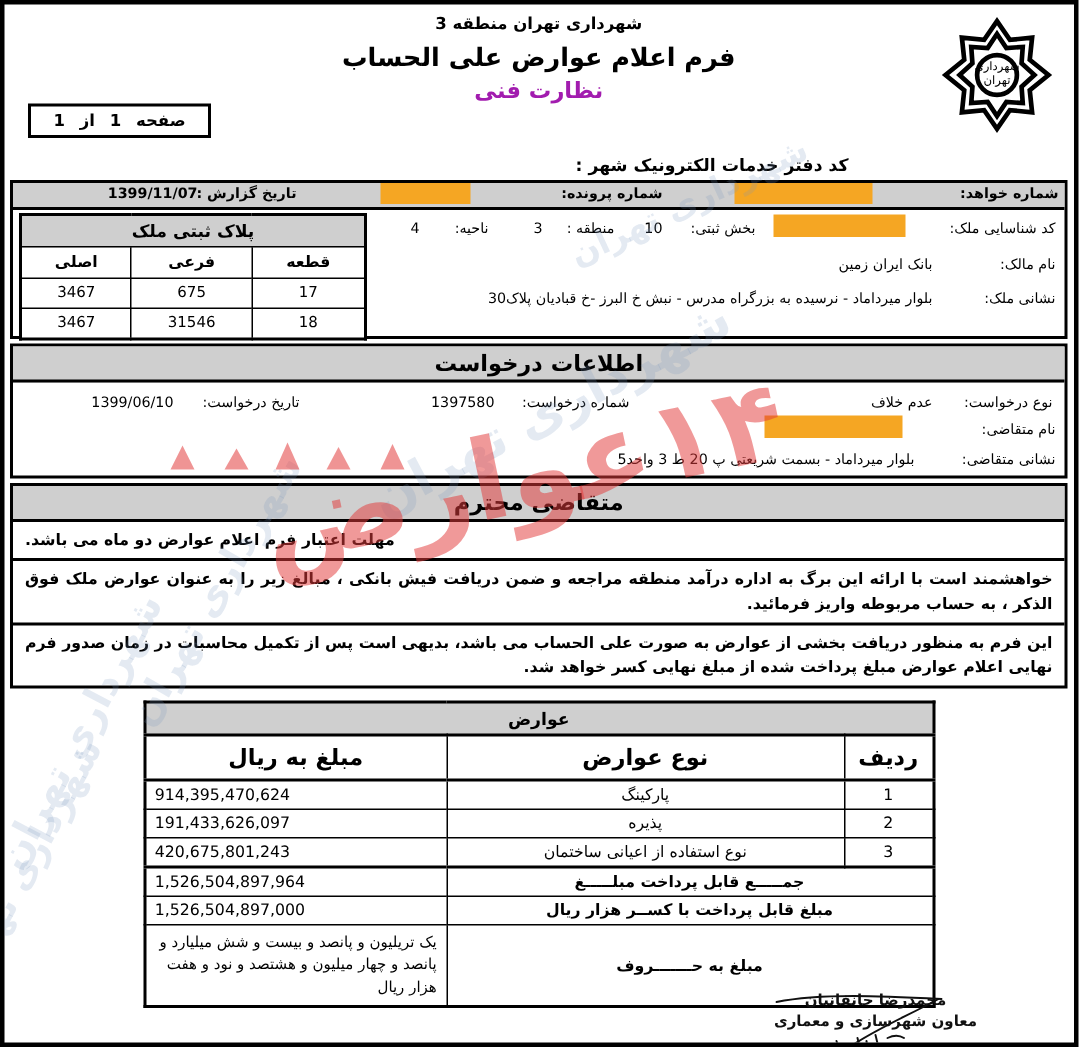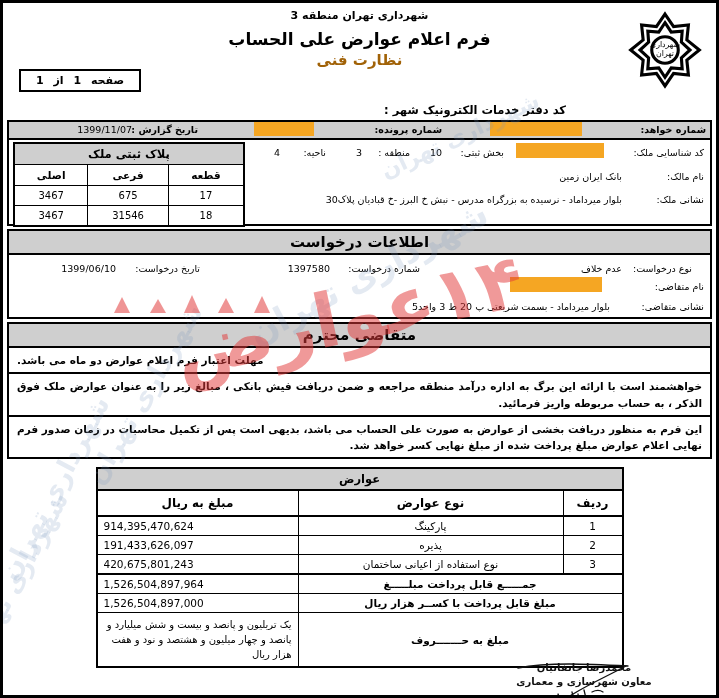--- a/index.html
+++ b/index.html
@@ -54,21 +54,21 @@
   }
   .title-main {
     font-size: 17px;
     font-weight: bold;
     color: #000;
     line-height: 1.35;
   }
   .title-sub {
     font-size: 15px;
     font-weight: bold;
-    color: #a16207;
+    color: #a21caf;
     line-height: 1.3;
   }
 
   .page-indicator {
     position: absolute;
     top: 66px;
     left: 16px;
     border: 2px solid #000;
     padding: 3px 12px;
     font-size: 11px;
@@ -105,21 +105,21 @@
     position: relative;
     height: 16px;
     background: #cfcfcf;
     border-bottom: 2px solid #000;
     font-size: 9.5px;
     font-weight: bold;
   }
   .topbar .lbl-letter { position: absolute; right: 4px; top: 2px; }
   .topbar .lbl-file   { position: absolute; right: 268px; top: 2px; }
   .topbar .lbl-date   { position: absolute; right: 512px; top: 2px; }
-  .topbar .val-date   { position: absolute; right: 578px; top: 2px; font-weight: normal; }
+  .topbar .val-date   { position: absolute; right: 578px; top: 2px; font-weight: bold; }
   .redact {
     position: absolute;
     background: #f5a623;
     display: inline-block;
   }
   .topbar .redact-letter { top: 0; right: 128px; width: 92px; height: 14px; }
   .topbar .redact-file   { top: 0; right: 396px; width: 60px; height: 14px; }
 
   .prop-body { position: relative; height: 84px; }
 
@@ -199,21 +199,21 @@
     background: #cfcfcf;
     text-align: center;
     font-weight: bold;
     font-size: 11.5px;
     border-bottom: 2px solid #000;
     padding: 3px 9px;
   }
   .fees .hdr {
     text-align: center;
     font-weight: bold;
-    font-size: 12px;
+    font-size: 15px;
     padding: 5px 0;
     border-bottom: 2px solid #000;
   }
   .col-idx { width: 46px; text-align: center; }
   .col-type { width: 252px; text-align: center; }
   .col-amt { text-align: left; }
   .fees .amount { text-align: left; font-size: 10.5px; direction: ltr; }
   .fees .total-label { text-align: center; font-weight: bold; letter-spacing: 1px; }
   .fees .words {
     text-align: right;
@@ -372,21 +372,21 @@
 
       <span class="fld r3" style="right:6px;">نشانی ملک:</span>
       <span class="fld r3" style="right:88px;">بلوار میرداماد - نرسیده به بزرگراه مدرس - نبش خ البرز -خ قبادیان پلاک30</span>
     </div>
   </div>
 
   <div class="block">
     <div class="section-title">اطلاعات درخواست</div>
 
     <div class="req-body">
-      <span class="req-row" style="top:8px; right:18px;margin-left:32px;">نوع درخواست:</span>
+      <span class="req-row" style="top:8px; right:8px;margin-left:32px;">نوع درخواست:</span>
       <span class="req-row" style="top:8px; right:88px;">عدم خلاف</span>
       <span class="req-row" style="top:8px; right:290px;">شماره درخواست:</span>
       <span class="req-row" style="top:8px; right:380px;">1397580</span>
       <span class="req-row" style="top:8px; right:510px;">تاریخ درخواست:</span>
       <span class="req-row" style="top:8px; right:594px;">1399/06/10</span>
 
       <span class="req-row" style="top:26px; right:6px;">نام متقاضی:</span>
       <span class="redact-applicant"></span>
 
       <span class="req-row" style="top:46px; right:6px;">نشانی متقاضی:</span>

